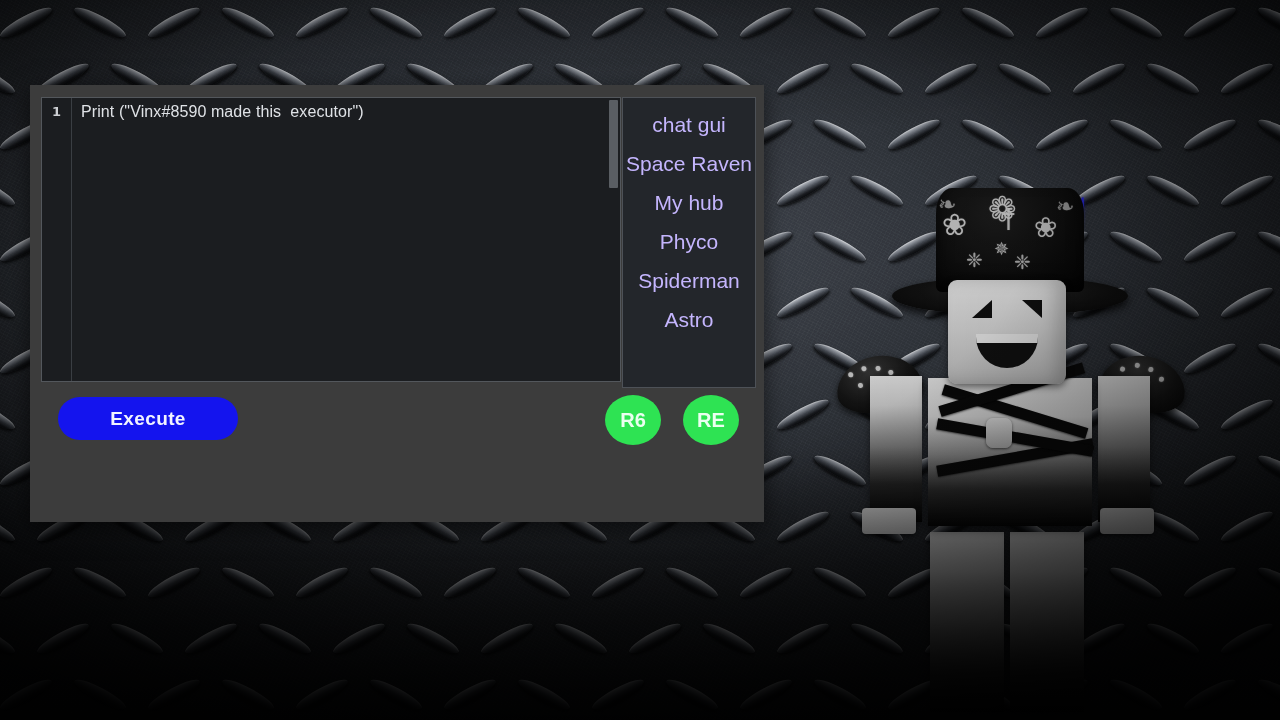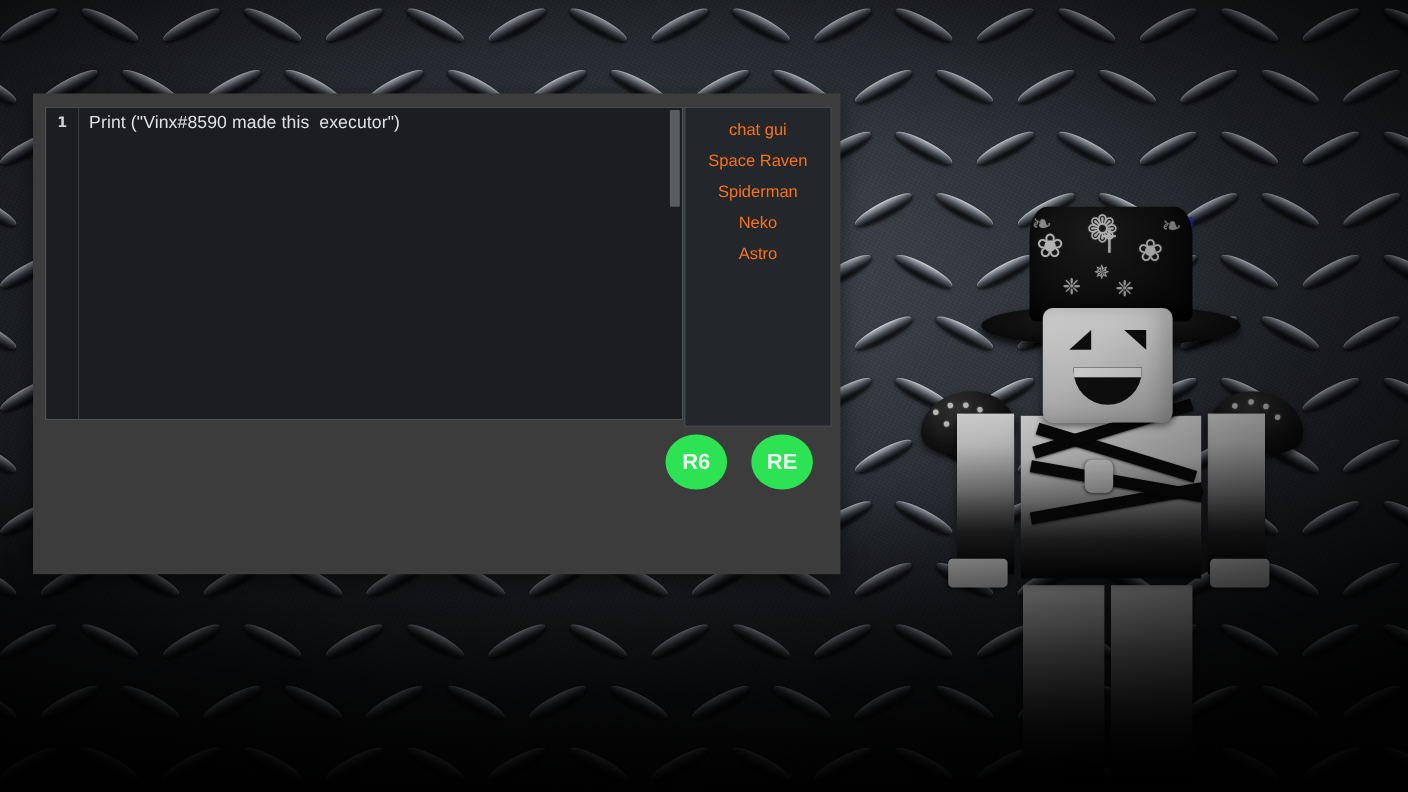--- a/index.html
+++ b/index.html
@@ -288,22 +288,22 @@
     left: 592px; top: 12px;
     width: 134px; height: 291px;
     background: #23262b;
     border: 1px solid #4d5157;
     box-sizing: border-box;
     padding-top: 7px;
     text-align: center;
     overflow: hidden;
   }
   .script-item {
-    color: #f97316;
-    font-size: 15px;
+    color: #c4b5fd;
+    font-size: 21px;
     line-height: 1.86;
     font-family: "Liberation Sans", sans-serif;
     cursor: pointer;
     white-space: nowrap;
   }
 
   .btn-pill {
     position: absolute;
     top: 312px;
     height: 43px;
@@ -651,23 +651,25 @@
           <div class="codeline">Print ("Vinx#8590 made this  executor")</div>
           <div class="vscroll">
             <div class="vthumb"></div>
           </div>
         </div>
       </div>
 
       <div class="scriptlist" id="scriptlist">
           <div class="script-item">chat gui</div>
           <div class="script-item">Space Raven</div>
+          <div class="script-item">My hub</div>
+          <div class="script-item">Phyco</div>
           <div class="script-item">Spiderman</div>
-          <div class="script-item">Neko</div>
           <div class="script-item">Astro</div>
         </div>
 
+      <button class="btn-pill" id="btn-execute">Execute</button>
       <button class="btn-round" id="btn-r6">R6</button>
       <button class="btn-round" id="btn-re">RE</button>
 
     </div>
   </div>
 </div>
 
 </body></html>

